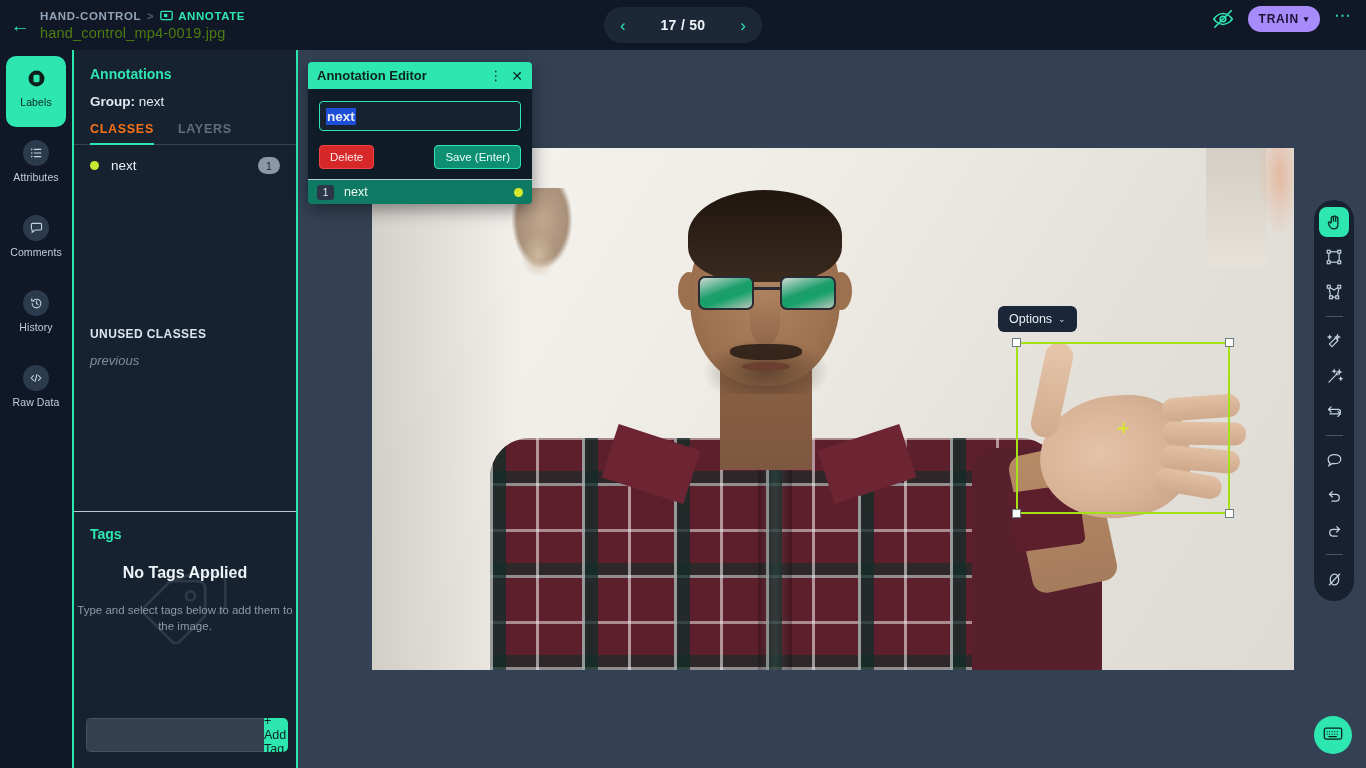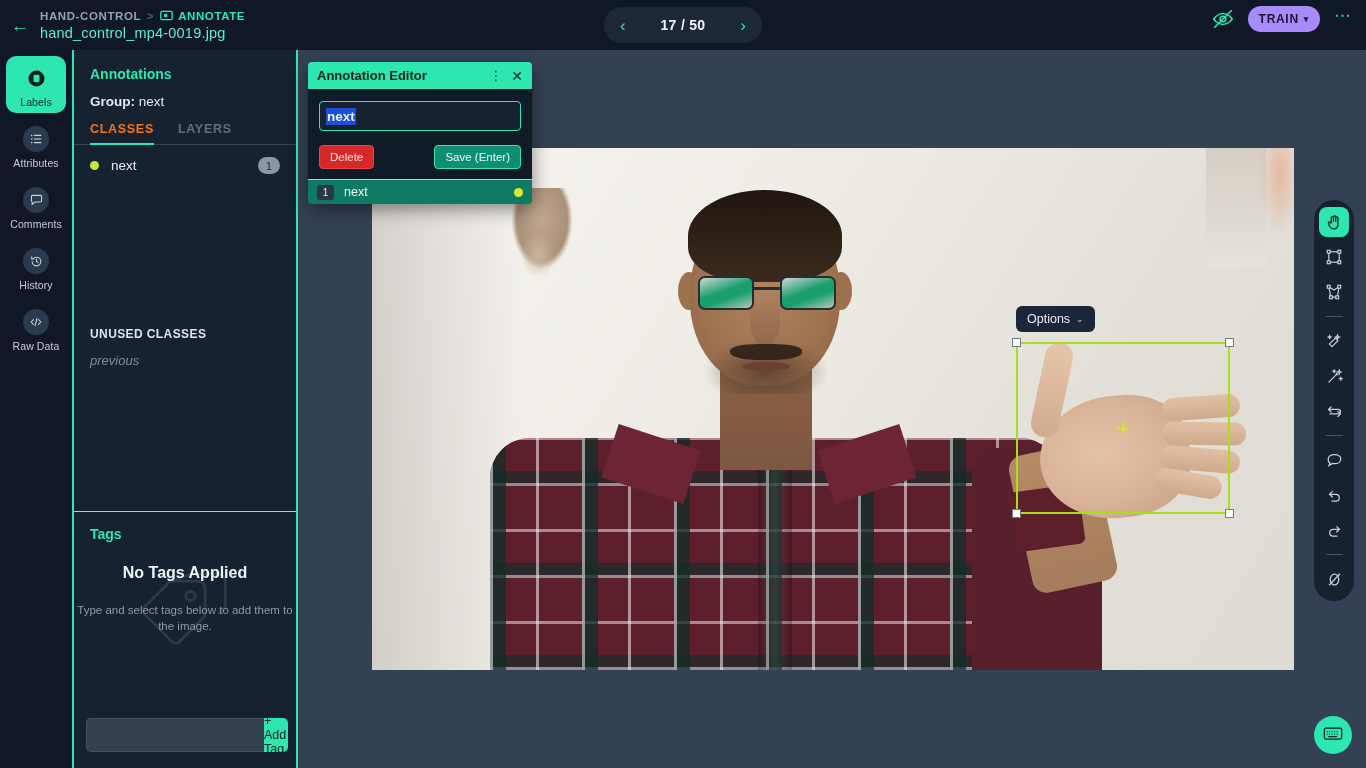--- a/index.html
+++ b/index.html
@@ -19,21 +19,21 @@
   .back-arrow {
     width: 40px; height: 50px; display: flex; align-items: center; justify-content: center;
     color: #2ee6b0; font-size: 19px; line-height: 1;
   }
   .crumbs { display: flex; flex-direction: column; justify-content: center; gap: 3px; }
   .crumb-row { display: flex; align-items: center; gap: 6px; font-size: 11.5px; letter-spacing: .6px; font-weight: 700; }
   .crumb-project { color: #93a3b8; }
   .crumb-sep { color: #50607a; font-size: 11px; }
   .crumb-annotate { color: #2ee6b0; display: flex; align-items: center; gap: 5px; }
   .annot-ico { display: inline-block; width: 13px; height: 11px; }
-  .file-name { font-size: 14.5px; color: #5eead4; font-weight: 400; letter-spacing: .2px; }
+  .file-name { font-size: 14.5px; color: #4d7c0f; font-weight: 400; letter-spacing: .2px; }
 
   .pager {
     position: absolute; left: 604px; top: 7px; width: 158px; height: 36px;
     background: #1c2838; border-radius: 18px;
     display: flex; align-items: center; justify-content: space-between; padding: 0 16px;
   }
   .pager-btn { color: #2ee6b0; font-size: 17px; line-height: 1; font-weight: 400; }
   .pager-count { color: #f0f4f8; font-size: 14px; font-weight: 700; letter-spacing: .3px; }
 
   .top-right { position: absolute; right: 14px; top: 0; height: 38px; display: flex; align-items: center; gap: 14px; }
@@ -47,21 +47,21 @@
   .kebab { color: #2ee6b0; font-size: 17px; letter-spacing: 1px; line-height: 1; padding-bottom: 7px;}
 
   
   .rail {
     position: absolute; left: 0; top: 50px; width: 72px; height: 718px;
     background: #101828; padding-top: 6px;
   }
   .rail-item {
     width: 60px; margin: 0 auto 4px; border-radius: 10px;
     display: flex; flex-direction: column; align-items: center; justify-content: center;
-    padding: 9px 0 5px; gap: 5px;
+    padding: 9px 0 19px; gap: 5px;
   }
   .rail-item.active { background: #2ee6b0; }
   .rail-ico {
     width: 26px; height: 26px; border-radius: 50%;
     background: #2c3a4e; color: #c8d4e2;
     display: flex; align-items: center; justify-content: center; font-size: 13px;
   }
   .rail-item.active .rail-ico { background: transparent; color: #0d1f1a; }
   .rail-label { font-size: 10.5px; color: #c0cdde; letter-spacing: .1px; }
   .rail-item.active .rail-label { color: #0d2b22; font-weight: 400; }
@@ -195,21 +195,21 @@
   .bbox { position: absolute; left: 718px; top: 292px; width: 214px; height: 172px;
     border: 2px solid #a4e118; }
   .bbox-h { position: absolute; width: 9px; height: 9px; background: #fff; border: 1px solid #6f7d85; }
   .bbox-h.tl { left: -6px; top: -6px; } .bbox-h.tr { right: -6px; top: -6px; }
   .bbox-h.bl { left: -6px; bottom: -6px; } .bbox-h.br { right: -6px; bottom: -6px; }
   .bbox-cross { position: absolute; left: 50%; top: 50%; width: 11px; height: 11px; transform: translate(-50%,-50%); }
   .bbox-cross:before, .bbox-cross:after { content:''; position: absolute; background:#d7e82a; }
   .bbox-cross:before { left: 5px; top: 0; width: 1.5px; height: 11px; }
   .bbox-cross:after { left: 0; top: 5px; width: 11px; height: 1.5px; }
   .options-pill {
-    position: absolute; left: 718px; top: 256px; background: #1b2739; color: #e8eef6;
+    position: absolute; left: 700px; top: 256px; background: #1b2739; color: #e8eef6;
     height: 26px; padding: 0 11px; border-radius: 6px; display: flex; align-items: center; gap: 6px;
     font-size: 12.5px;
   }
   .options-chev { font-size: 9px; color:#cfd9e5; }
 
   
   .editor { position: absolute; left: 308px; top: 62px; width: 224px;
     background: #101b28; border-radius: 11px; box-shadow: 0 5px 18px rgba(0,0,0,.45); }
   .ed-head { background: #2ee6b0; height: 27px; border-radius: 4px 4px 0 0;
     display: flex; align-items: center; padding: 0 9px; }

